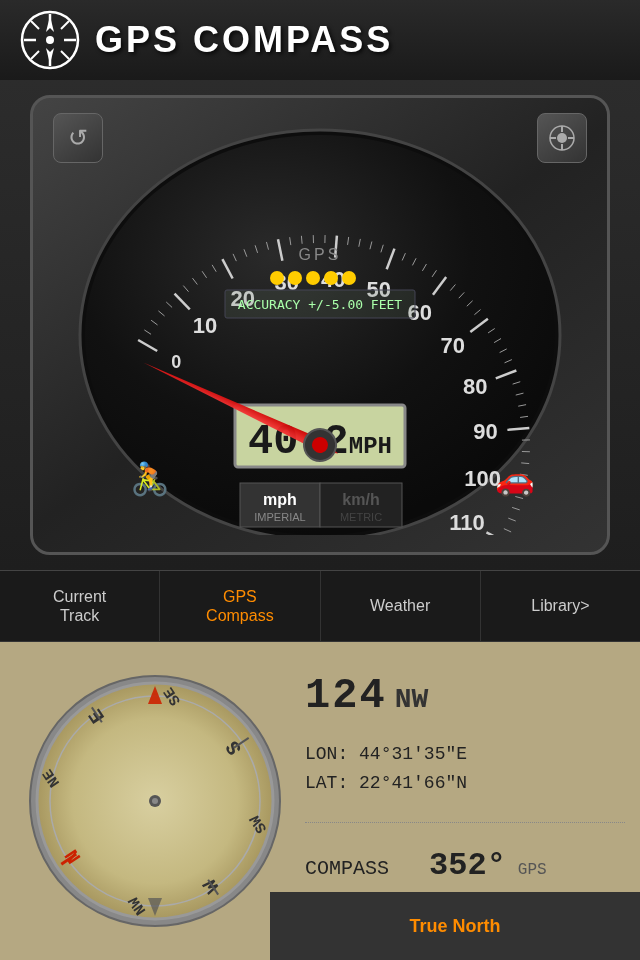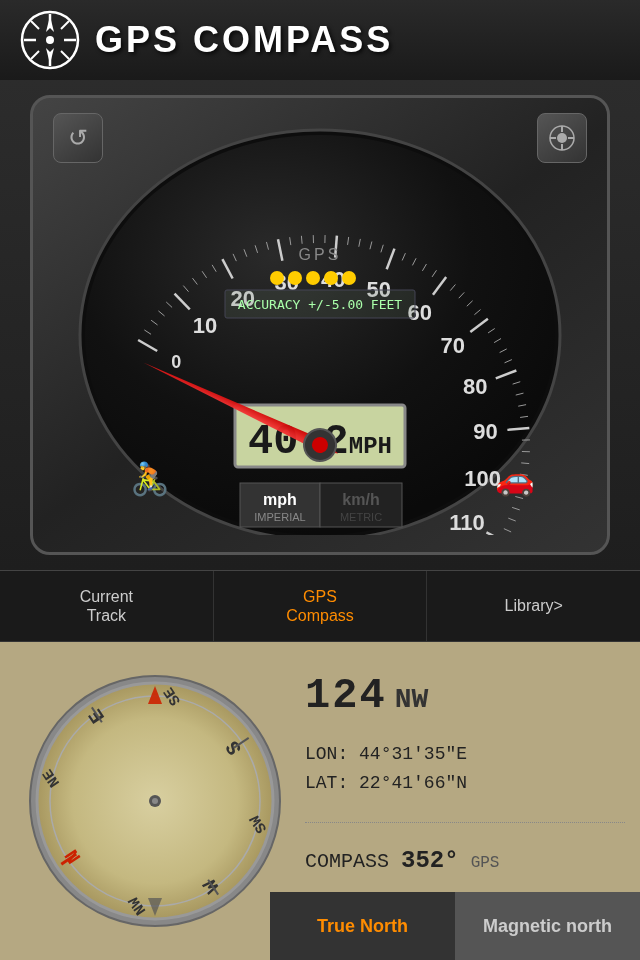--- a/index.html
+++ b/index.html
@@ -365,20 +365,23 @@
 <div class="nav-tabs">
   <div class="nav-tab">
     <span style="white-space:pre-line">Current
 Track</span>
   </div>
   <div class="nav-tab nav-tab-active">
     <span style="white-space:pre-line; color:#ff8c00">GPS
 Compass</span>
   </div>
   <div class="nav-tab">
+    <span>Weather</span>
+  </div>
+  <div class="nav-tab">
     <span>Library&gt;</span>
   </div>
 </div>
 
 <div class="compass-section">
 
   <div class="compass-dial-container">
     <svg width="270" height="270" viewBox="0 0 270 270">
       <defs>
         <radialGradient id="dialBg" cx="50%" cy="50%" r="50%">
@@ -447,27 +450,24 @@
       <div>
         <span>LAT:</span>
         <span>22°41'66"N</span>
       </div>
     </div>
 
     <div class="compass-course-divider"></div>
 
     <div class="compass-course">
       <span>COMPASS</span>
-      <span style="font-size:24px; font-weight:bold;">352°</span>
+      <span style="font-size:32px; font-weight:bold;margin-left:28px;">352°</span>
       <span style="font-size:16px; color:#555;">GPS</span>
     </div>
   </div>
 
   <div class="north-selector">
     <div class="north-btn north-btn-active">
       <span>True North</span>
     </div>
-    <div class="north-btn north-btn-inactive">
-      <span>Magnetic north</span>
-    </div>
   </div>
 
 </div>
 
 </body></html>

